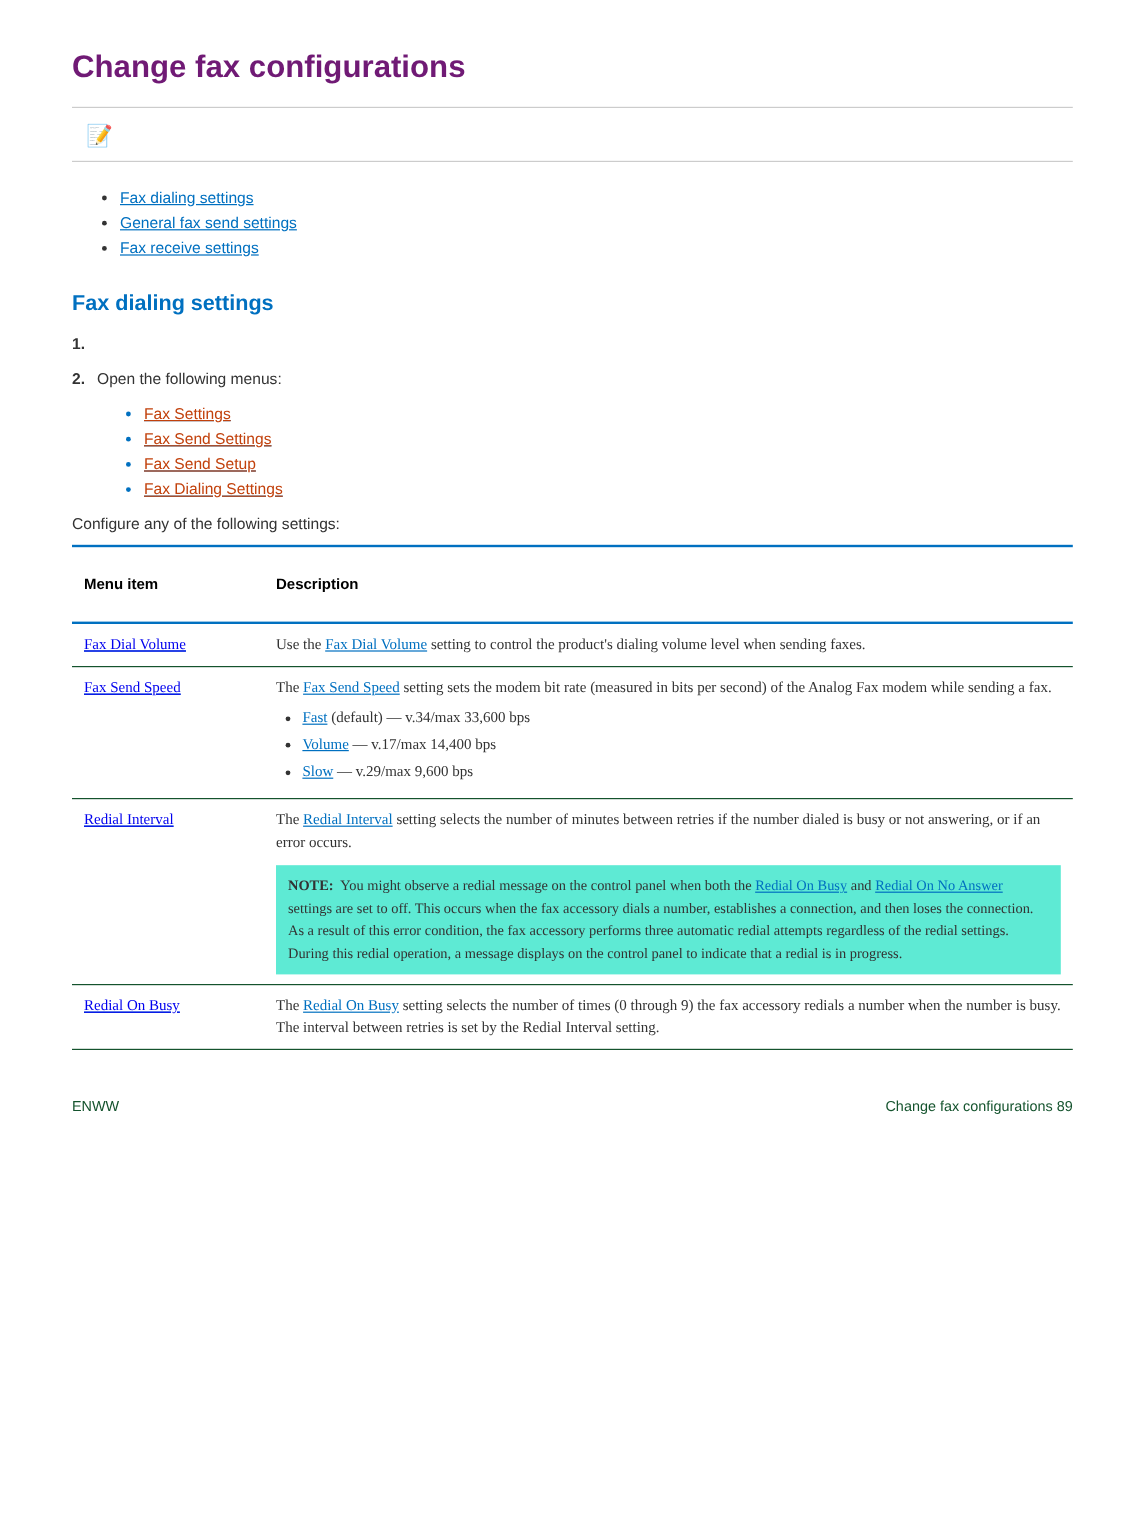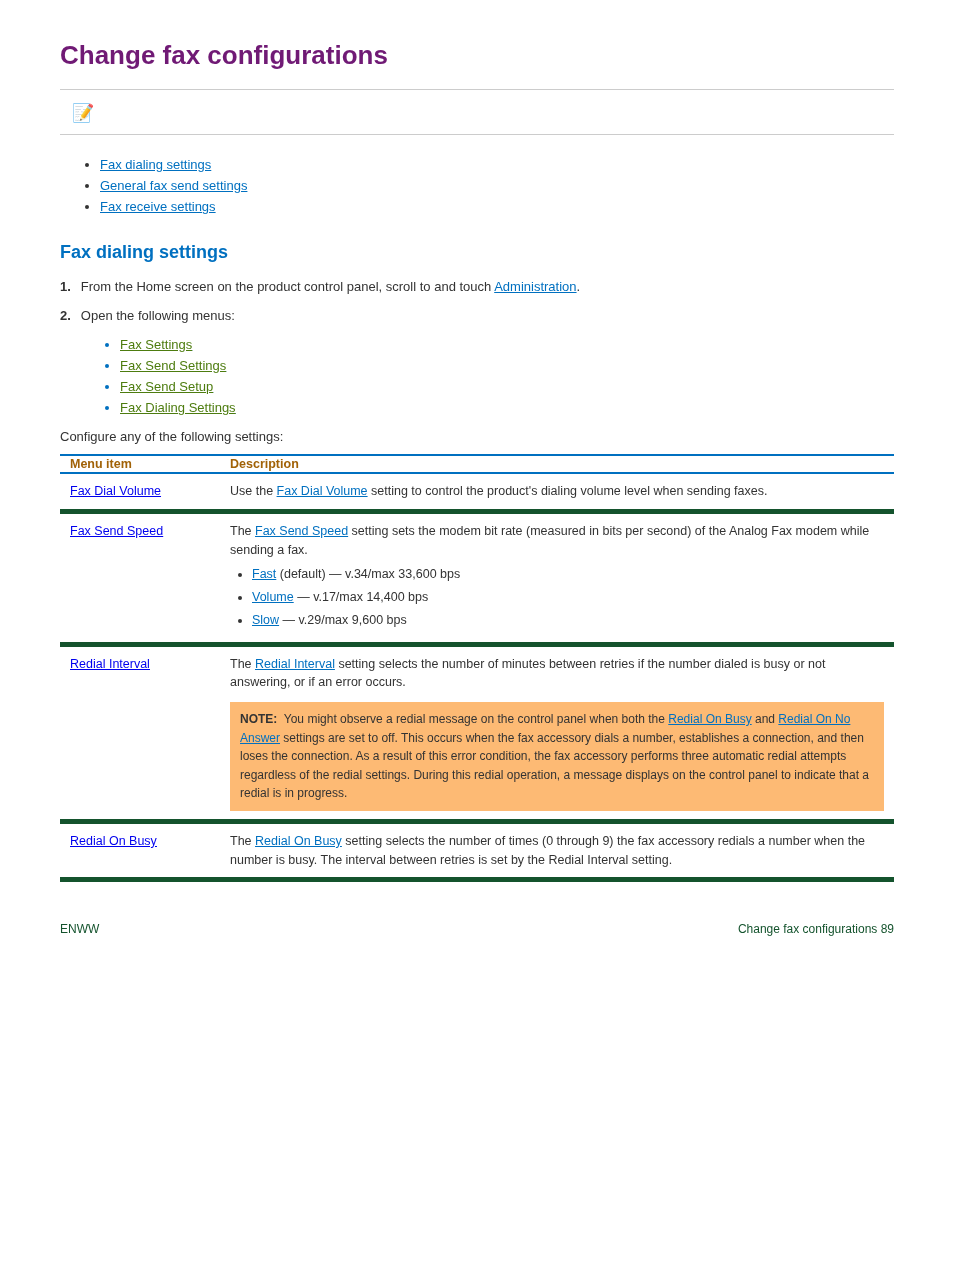--- a/index.html
+++ b/index.html
@@ -70,48 +70,49 @@
       list-style: disc;
       padding-left: 60px;
       margin: 10px 0;
     }
     .sub-list li {
       margin-bottom: 6px;
       color: #0070c0;
       text-decoration: underline;
     }
     .sub-list li a {
-      color: #4d7c0f;
+      color: #c2410c;
     }
     .configure-text {
       margin: 14px 0 10px 0;
       font-size: 13px;
     }
     table.settings-table {
       width: 100%;
       border-collapse: collapse;
       margin-top: 6px;
       font-size: 12.5px;
     }
     table.settings-table thead tr {
       border-top: 2px solid #0070c0;
       border-bottom: 2px solid #0070c0;
     }
     table.settings-table th {
       text-align: left;
-      padding: 1px 10px;
-      font-weight: bold;
-      font-size: 12.5px;
-      color: #a16207;
+      padding: 24px 10px;
+      font-weight: bold;
+      font-size: 12.5px;
+      color: #000000;
     }
     table.settings-table td {
       padding: 8px 10px;
       vertical-align: top;
-      border-bottom: 5px solid #14532d;
+      border-bottom: 1px solid #14532d;
       line-height: 1.5;
+      font-family: Liberation Serif, serif;
     }
     table.settings-table td.menu-col {
       width: 160px;
       color: #0070c0;
       text-decoration: underline;
       font-size: 12.5px;
     }
     table.settings-table td.desc-col {
       color: #333;
       margin-top: 10px;
@@ -122,21 +123,21 @@
     }
     .bullet-list-in-table {
       list-style: disc;
       padding-left: 22px;
       margin-top: 6px;
     }
     .bullet-list-in-table li {
       margin-bottom: 4px;
     }
     .note-inline {
-      background: #fdba74;
+      background: #5eead4;
       border-left: none;
       padding: 8px 10px;
       margin-top: 10px;
       font-size: 12px;
       line-height: 1.55;
     }
     .note-inline strong {
       font-weight: bold;
     }
     .footer {
@@ -171,23 +172,20 @@
   <li><a href="#">Fax dialing settings</a></li>
   <li><a href="#">General fax send settings</a></li>
   <li><a href="#">Fax receive settings</a></li>
 </ul>
 
 <h2 class="section-title">Fax dialing settings</h2>
 
 <ol class="ordered-steps">
   <li>
     <span class="step-number">1.</span>
-    <span>
-      <span>From the Home screen on the product control panel, scroll to and touch </span><a href="#" class="inline-link">Administration</a><span>.</span>
-    </span>
   </li>
   <li>
     <span class="step-number">2.</span>
     <span>Open the following menus:</span>
   </li>
 </ol>
 
 <ul class="sub-list">
   <li><a href="#">Fax Settings</a></li>
   <li><a href="#">Fax Send Settings</a></li>

